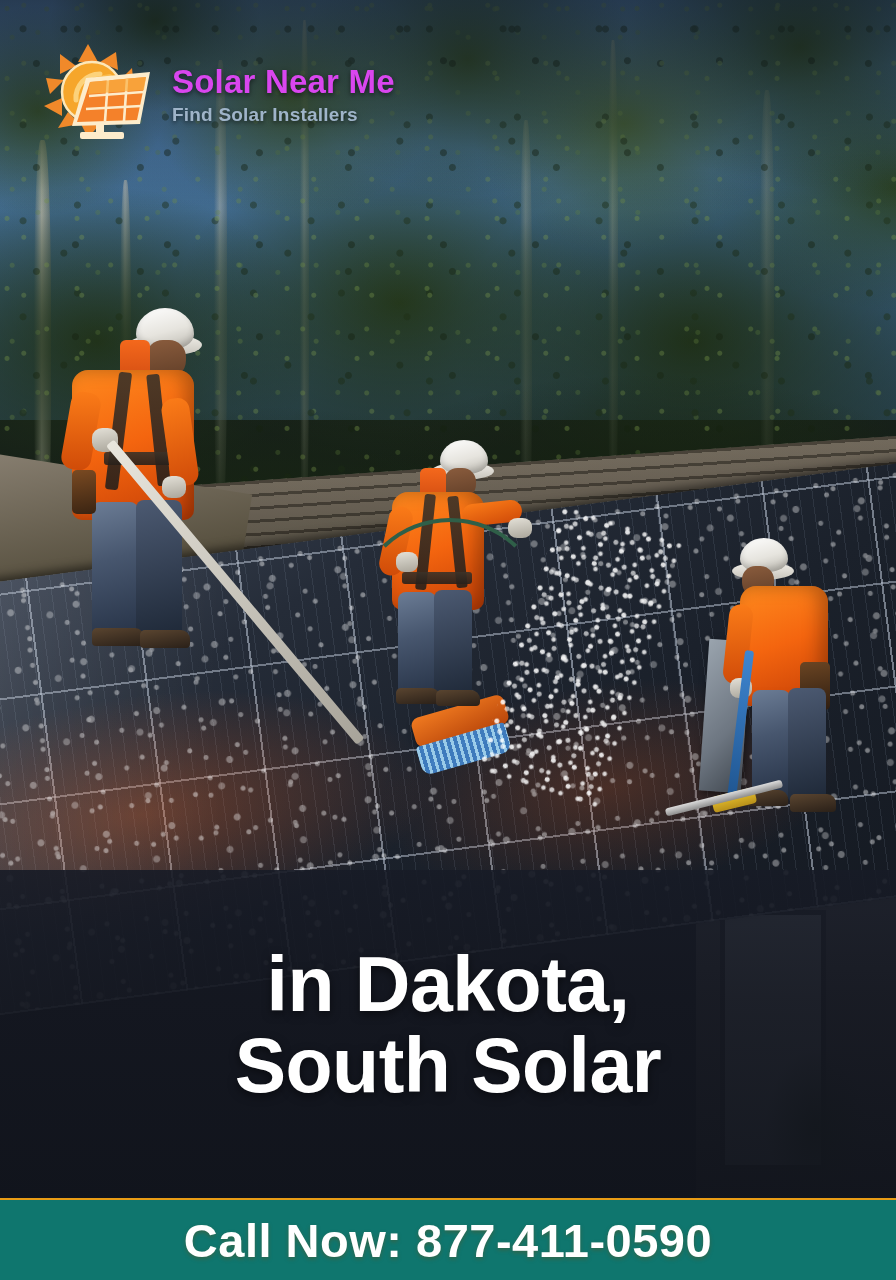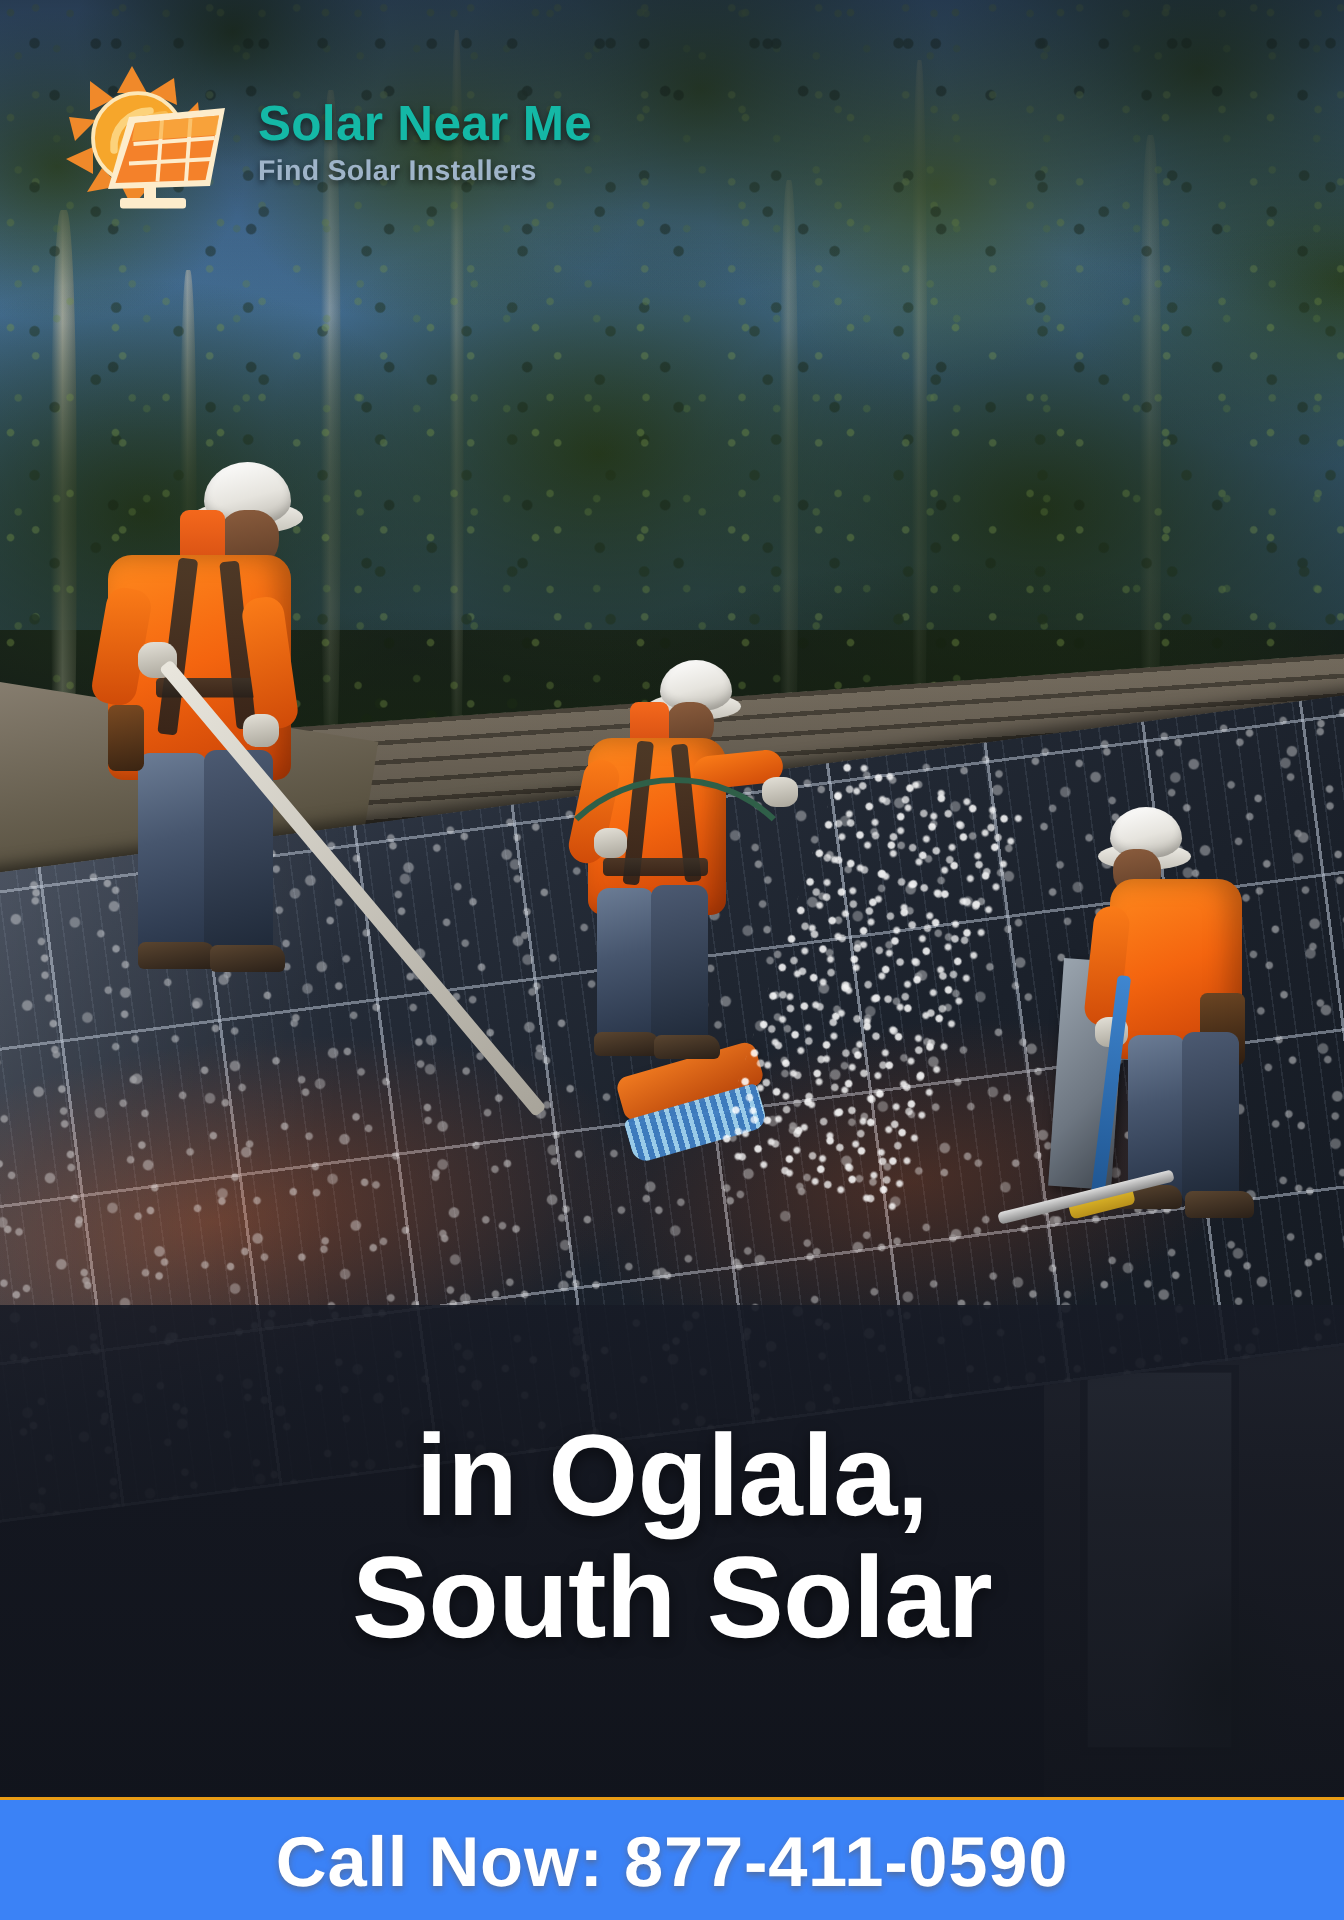--- a/index.html
+++ b/index.html
@@ -304,21 +304,21 @@
     left: 42px; top: 42px;
     display: flex;
     align-items: center;
     gap: 14px;
   }
   .logo-mark { position: relative; width: 116px; height: 104px; }
   .logo-text { display: flex; flex-direction: column; line-height: 1; }
   .logo-title {
     font-size: 33px;
     font-weight: 700;
-    color: #14b8a6;
+    color: #d946ef;
     letter-spacing: .2px;
     text-shadow: 0 2px 5px rgba(0,0,0,.55);
   }
   .logo-sub {
     margin-top: 7px;
     font-size: 19px;
     font-weight: 700;
     color: #9fb4c9;
     letter-spacing: .2px;
     text-shadow: 0 2px 4px rgba(0,0,0,.5);
@@ -344,21 +344,21 @@
     text-shadow: 0 3px 10px rgba(0,0,0,.5);
   }
   .headline .l1 { display: block; }
   .headline .l2 { display: block; }
   .headline .l3 { display: block; }
 
   
   .cta {
     position: absolute;
     left: 0; right: 0; bottom: 0; height: 80px;
-    background: #3b82f6;
+    background: #0f766e;
     display: flex;
     align-items: center;
     justify-content: center;
     border-top: 2px solid #e89c16;
   }
   .cta-text {
     color: #ffffff;
     font-size: 47px;
     font-weight: 700;
     letter-spacing: .5px;
@@ -507,21 +507,21 @@
       </svg>
     </div>
     <div class="logo-text">
       <span class="logo-title">Solar Near Me</span>
       <span class="logo-sub">Find Solar Installers</span>
     </div>
   </div>
 
   <div class="headline-overlay"></div>
   <h1 class="headline">
-    <span class="l2">in Oglala,</span>
+    <span class="l2">in Dakota,</span>
     <span class="l3">South Solar</span>
   </h1>
 
   <div class="cta">
     <span class="cta-text">Call Now: 877-411-0590</span>
   </div>
 
 </div>
 
 </body></html>

